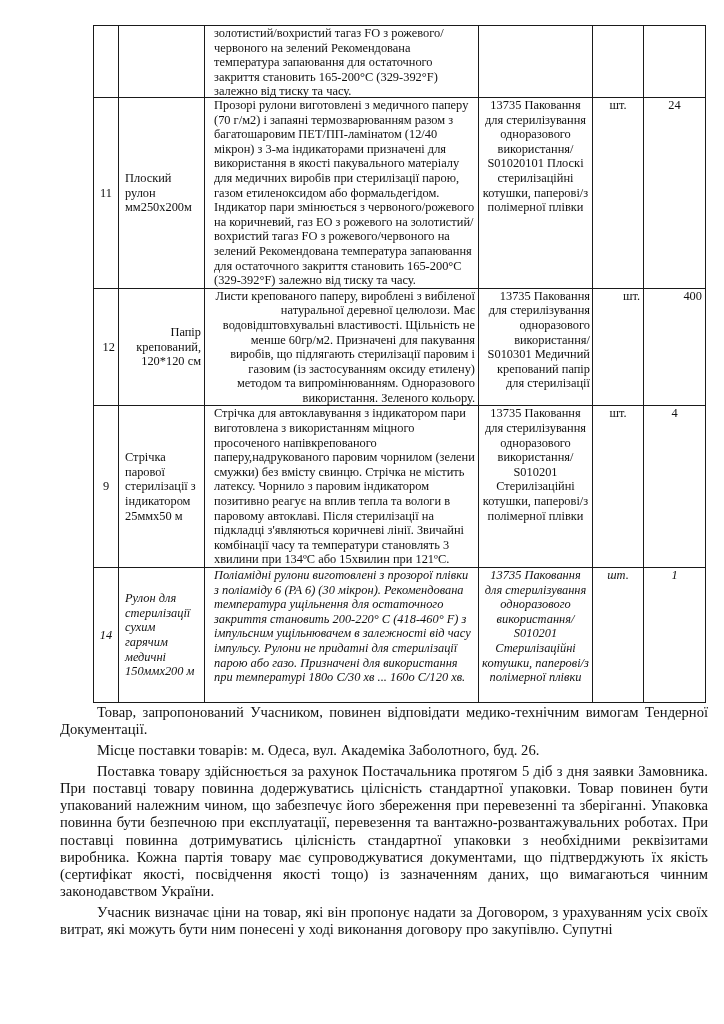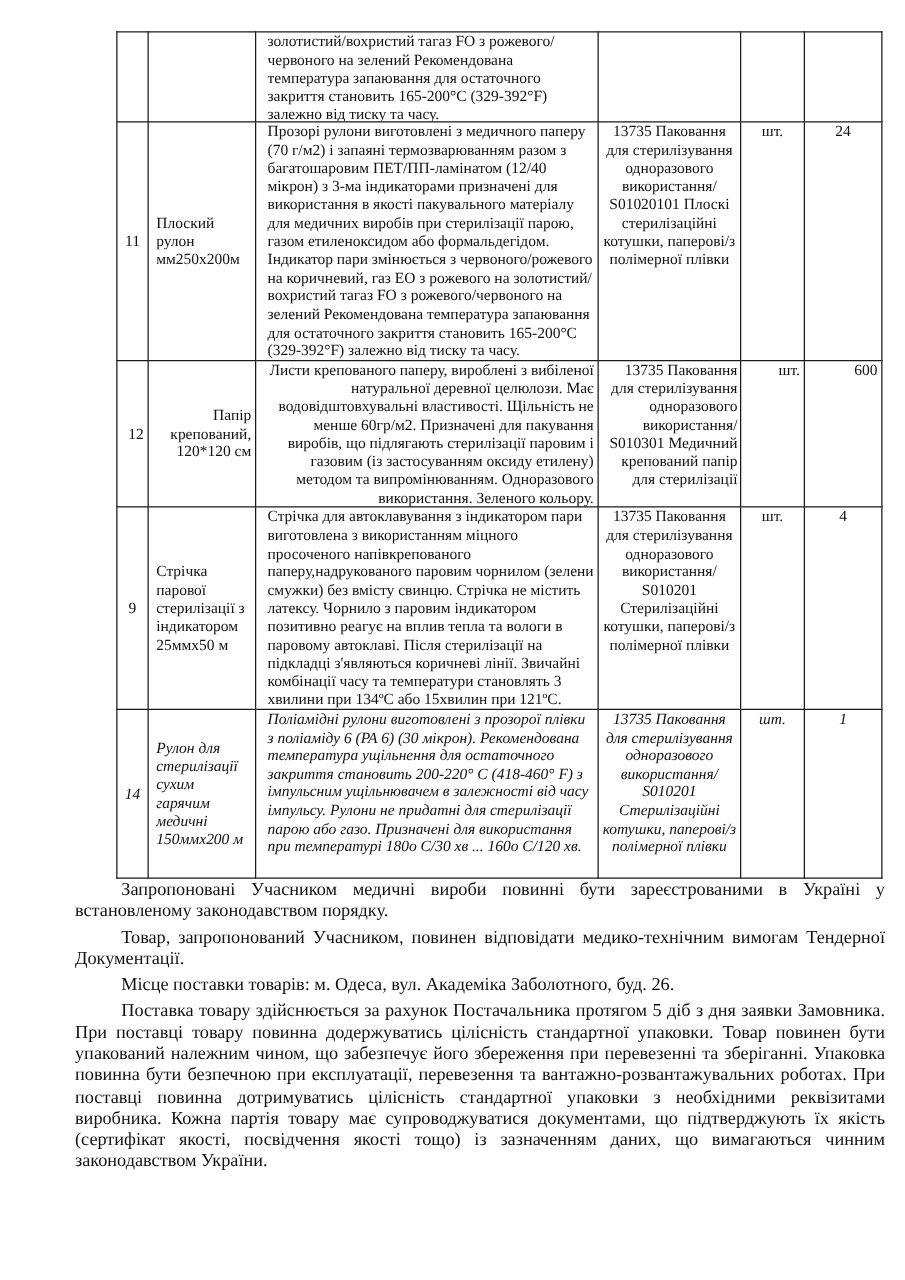--- a/index.html
+++ b/index.html
@@ -78,21 +78,21 @@
       </tr>
 
       <tr class="r12">
         <td class="num">12</td>
         <td class="name">Папір крепований, 120*120 см</td>
         <td class="desc">Листи крепованого паперу, вироблені з вибіленої натуральної деревної целюлози. Має водовідштовхувальні властивості. Щільність не менше 60гр/м2. Призначені для пакування виробів, що підлягають стерилізації паровим і газовим (із застосуванням оксиду етилену) методом та випромінюванням. Одноразового використання. Зеленого кольору.</td>
         <td class="code">
             <div class="clip" style="height:108px">13735 Паковання для стерилізування одноразового використання/ S010301 Медичний крепований папір для стерилізації</div>
           </td>
         <td class="unit">шт.</td>
-        <td class="qty">600</td>
+        <td class="qty">400</td>
       </tr>
 
       <tr class="r13">
         <td class="num">9</td>
         <td class="name">Стрічка парової стерилізації з індикатором 25ммх50 м</td>
         <td class="desc">Стрічка для автоклавування з індикатором пари виготовлена з використанням міцного просоченого напівкрепованого паперу,надрукованого паровим чорнилом (зелени смужки) без вмісту свинцю. Стрічка не містить латексу. Чорнило з паровим індикатором позитивно реагує на вплив тепла та вологи в паровому автоклаві. Після стерилізації на підкладці з'являються коричневі лінії.   Звичайні комбінації часу та температури становлять 3 хвилини при 134ºС або 15хвилин при 121ºС.</td>
         <td class="code">13735 Паковання для стерилізування одноразового використання/ S010201 Стерилізаційні котушки, паперові/з полімерної плівки</td>
         <td class="unit">шт.</td>
         <td class="qty">4</td>
       </tr>
@@ -102,19 +102,19 @@
         <td class="name">Рулон для стерилізації сухим гарячим медичні 150ммх200 м</td>
         <td class="desc">Поліамідні рулони  виготовлені з прозорої плівки з поліаміду 6 (PA 6) (30 мікрон). Рекомендована температура ущільнення для остаточного закриття становить 200-220° С (418-460° F) з імпульсним ущільнювачем в залежності від часу імпульсу. Рулони не придатні для стерилізації парою або газо. Призначені для використання при температурі 180о С/30 хв ... 160о С/120 хв.</td>
         <td class="code">13735 Паковання для стерилізування одноразового використання/ S010201 Стерилізаційні котушки, паперові/з полімерної плівки</td>
         <td class="unit">шт.</td>
         <td class="qty">1</td>
       </tr>
     </tbody>
   </table>
 
   <div class="body-text">
-    <p>Запропоновані Учасником медичні вироби повинні бути зареєстрованими в Україні у встановленому законодавством порядку.</p>
     <p>Товар, запропонований Учасником, повинен відповідати медико-технічним вимогам Тендерної Документації.</p>
     <p>Місце поставки товарів: м. Одеса, вул. Академіка Заболотного, буд. 26.</p>
     <p>Поставка товару здійснюється за рахунок Постачальника протягом 5 діб з дня заявки Замовника. При поставці товару повинна додержуватись цілісність стандартної упаковки. Товар повинен бути упакований належним чином, що забезпечує його збереження при перевезенні та зберіганні. Упаковка повинна бути безпечною при експлуатації, перевезення та вантажно-розвантажувальних роботах. При поставці повинна дотримуватись цілісність стандартної упаковки з необхідними реквізитами виробника. Кожна партія товару має супроводжуватися документами, що підтверджують їх якість (сертифікат якості, посвідчення якості тощо) із зазначенням даних, що вимагаються чинним законодавством України.</p>
+    <p>Учасник визначає ціни на товар, які він пропонує надати за Договором, з урахуванням усіх своїх витрат, які можуть бути ним понесені у ході виконання договору про закупівлю. Супутні</p>
   </div>
 
 </div>
 
 </body></html>

